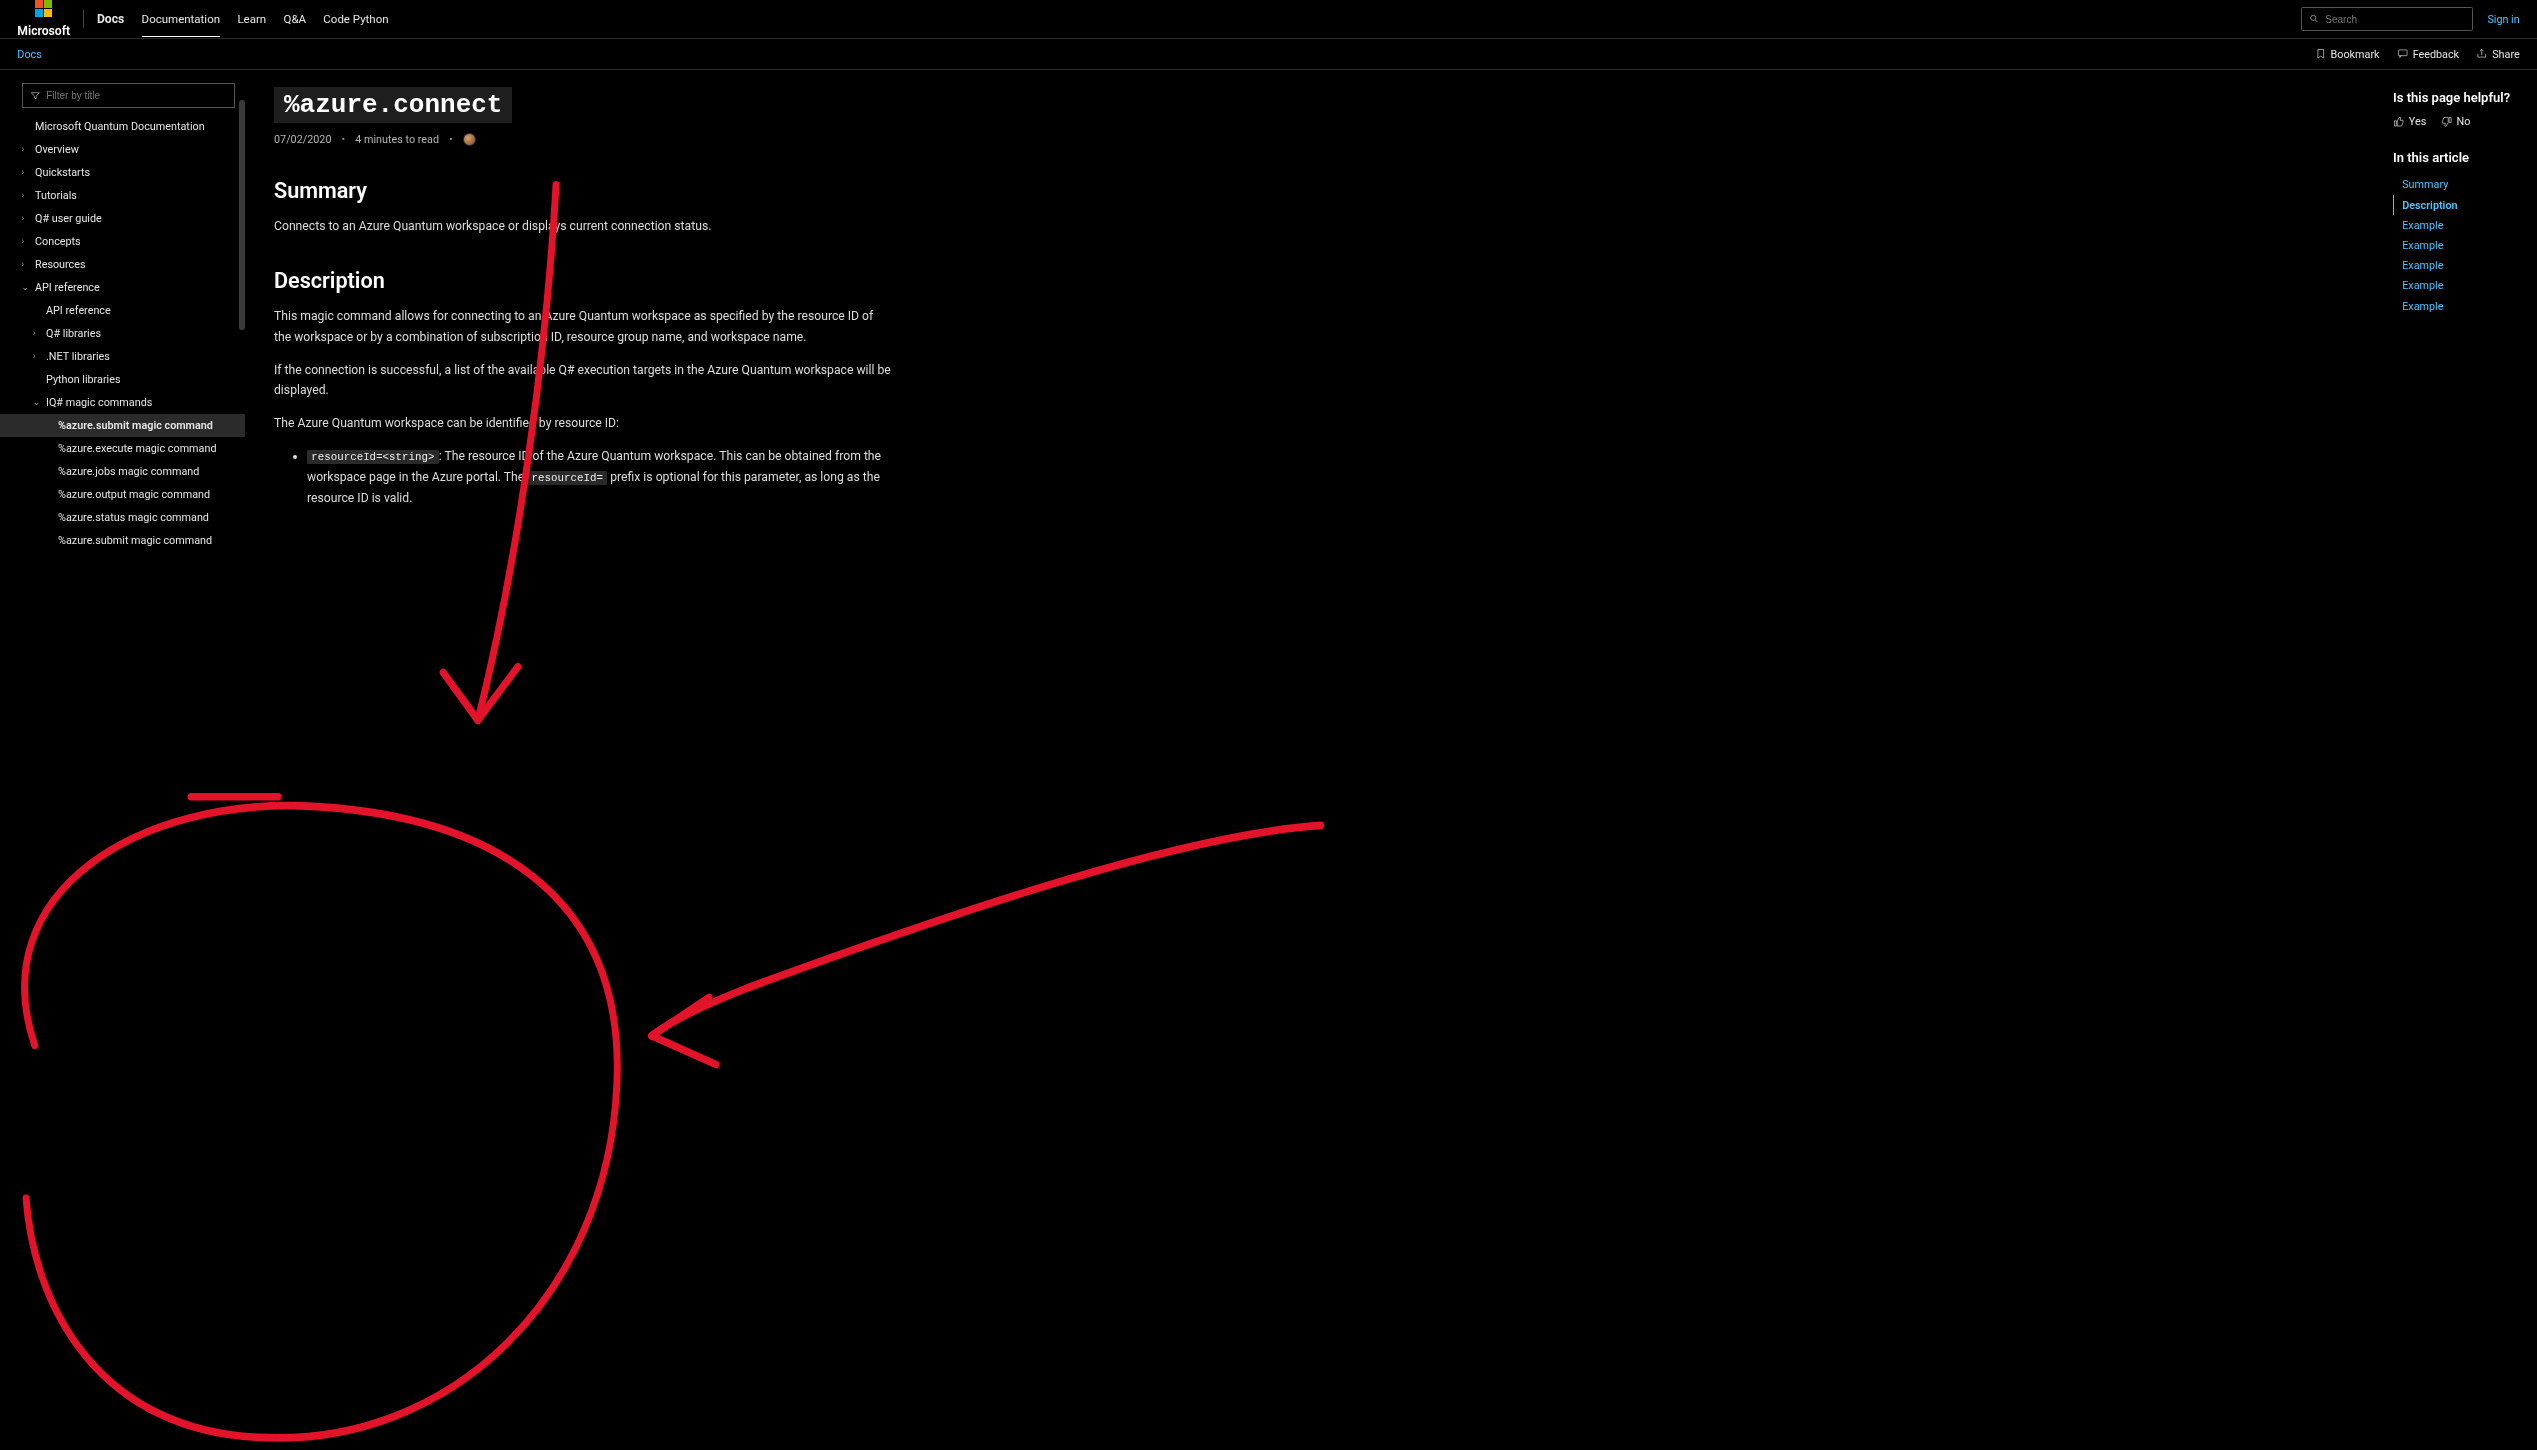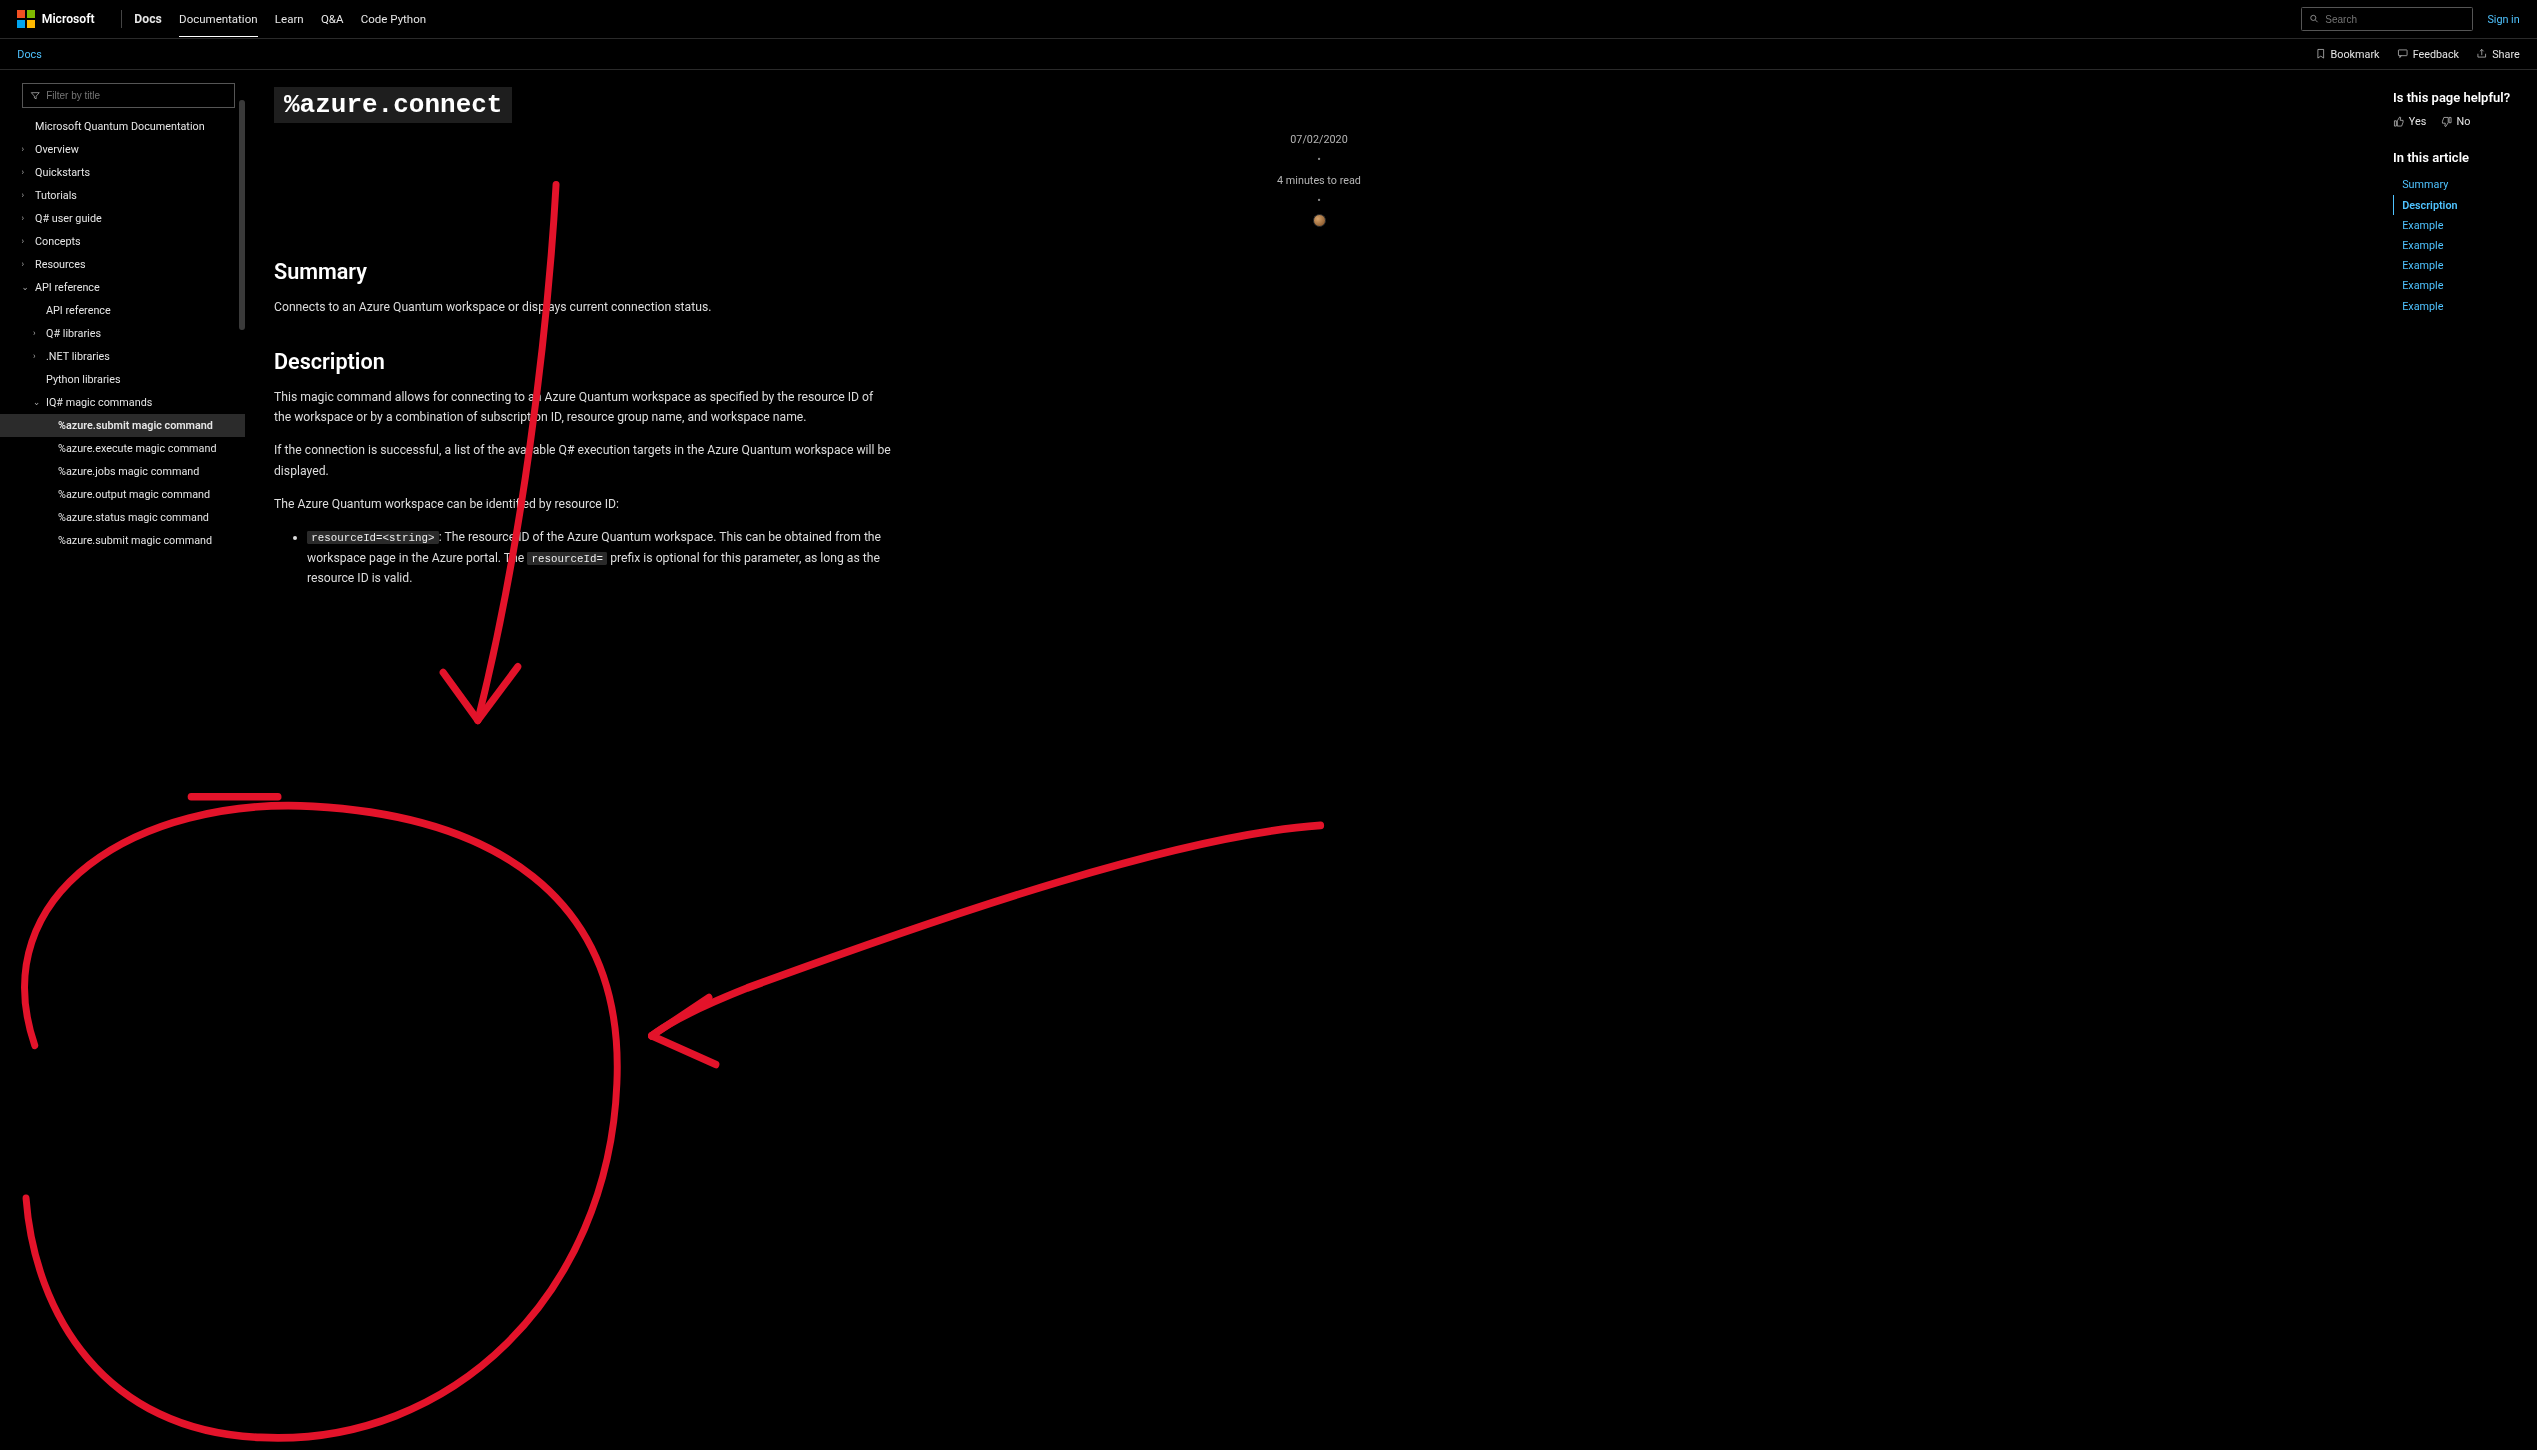--- a/index.html
+++ b/index.html
@@ -14,21 +14,21 @@
 
 
 .top-header {
   display: flex;
   align-items: center;
   height: 39px;
   padding: 0 17.3px;
   border-bottom: 0.7px solid #2a2a2a;
 }
 .ms-logo {
-  display: flex; align-items: center; gap: 7.2px; margin-right: 13px;
+  display: flex; align-items: center; gap: 7.2px;  flex-direction: column;
 }
 .ms-logo-icon { width: 17.3px; height: 17.3px; display:grid; grid-template-columns:1fr 1fr; grid-template-rows:1fr 1fr; gap:1.4px; }
 .ms-logo-icon div:nth-child(1){background:#f25022}
 .ms-logo-icon div:nth-child(2){background:#7fba00}
 .ms-logo-icon div:nth-child(3){background:#00a4ef}
 .ms-logo-icon div:nth-child(4){background:#ffb900}
 .ms-logo-text { color:#fff; font-size:12.2px; font-weight:600; }
 .vdiv { width:0.7px; height:18.7px; background:#444; margin:0 13px; }
 .header-nav { display:flex; align-items:center; gap:17.3px; }
 .header-nav-item { color:#e6e6e6; font-size:11.5px; padding: 10px 0; }
@@ -81,21 +81,21 @@
 
 .main {
   flex:1; overflow-y:auto; padding: 17.3px 29px 58px 29px;
 }
 .page-title {
   display:inline-block;
   font-family: "Consolas", "Courier New", monospace;
   font-size: 26px; font-weight:700;
   background:#1e1e1e; padding:2.9px 10px; color:#fff;
 }
-.meta-row { margin-top:10px; color:#b5b5b5; font-size:10.8px; display:flex; align-items:center; gap:7.2px;flex-direction:column; }
+.meta-row { margin-top:10px; color:#b5b5b5; font-size:10.8px; display:flex; align-items:center; gap:7.2px; }
 .meta-dot::before { content:"•"; margin:0 2.9px; color:#888; }
 .avatar { width:13px; height:13px; border-radius:50%; background: radial-gradient(circle at 35% 35%, #d7a36b, #7b4a20); display:inline-block; border:0.7px solid #333; }
 h2.section { font-size:21.6px; font-weight:600; margin-top:32px; margin-bottom:13px; color:#fff; }
 h3.subsection { font-size:14.4px; font-weight:600; margin-top:21.6px; margin-bottom:10px; color:#fff; }
 .para { font-size:12.2px; line-height:1.65; color:#dcdcdc; max-width:619px; margin-bottom:13px; }
 ul.bullets { list-style:disc; padding-left:33px; max-width:619px; }
 ul.bullets li { font-size:12.2px; line-height:1.65; color:#dcdcdc; margin-bottom:8.6px; }
 code.inline { font-family:"Consolas","Courier New",monospace; background:#2a2a2a; padding:0.7px 4.3px; border-radius:1.4px; font-size:10.8px; color:#eee; }
 
 

